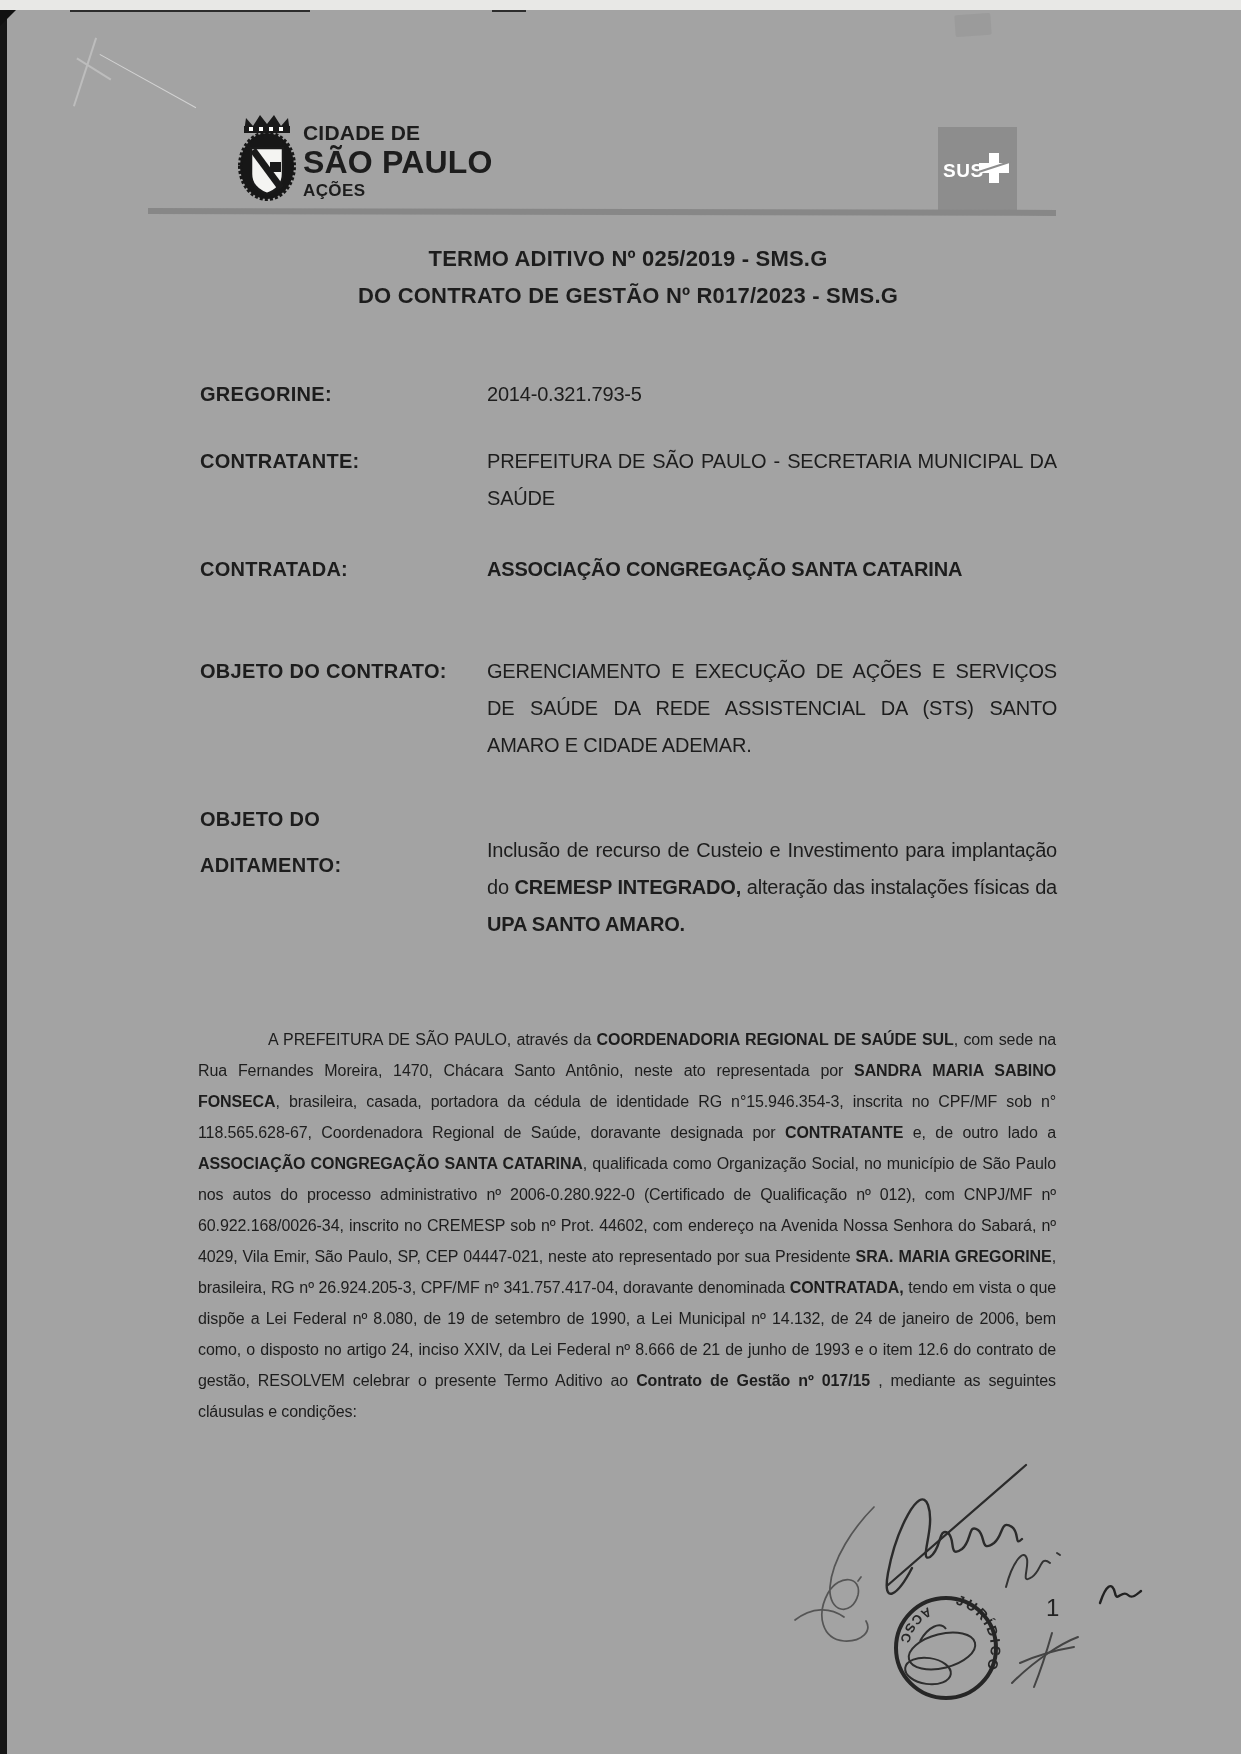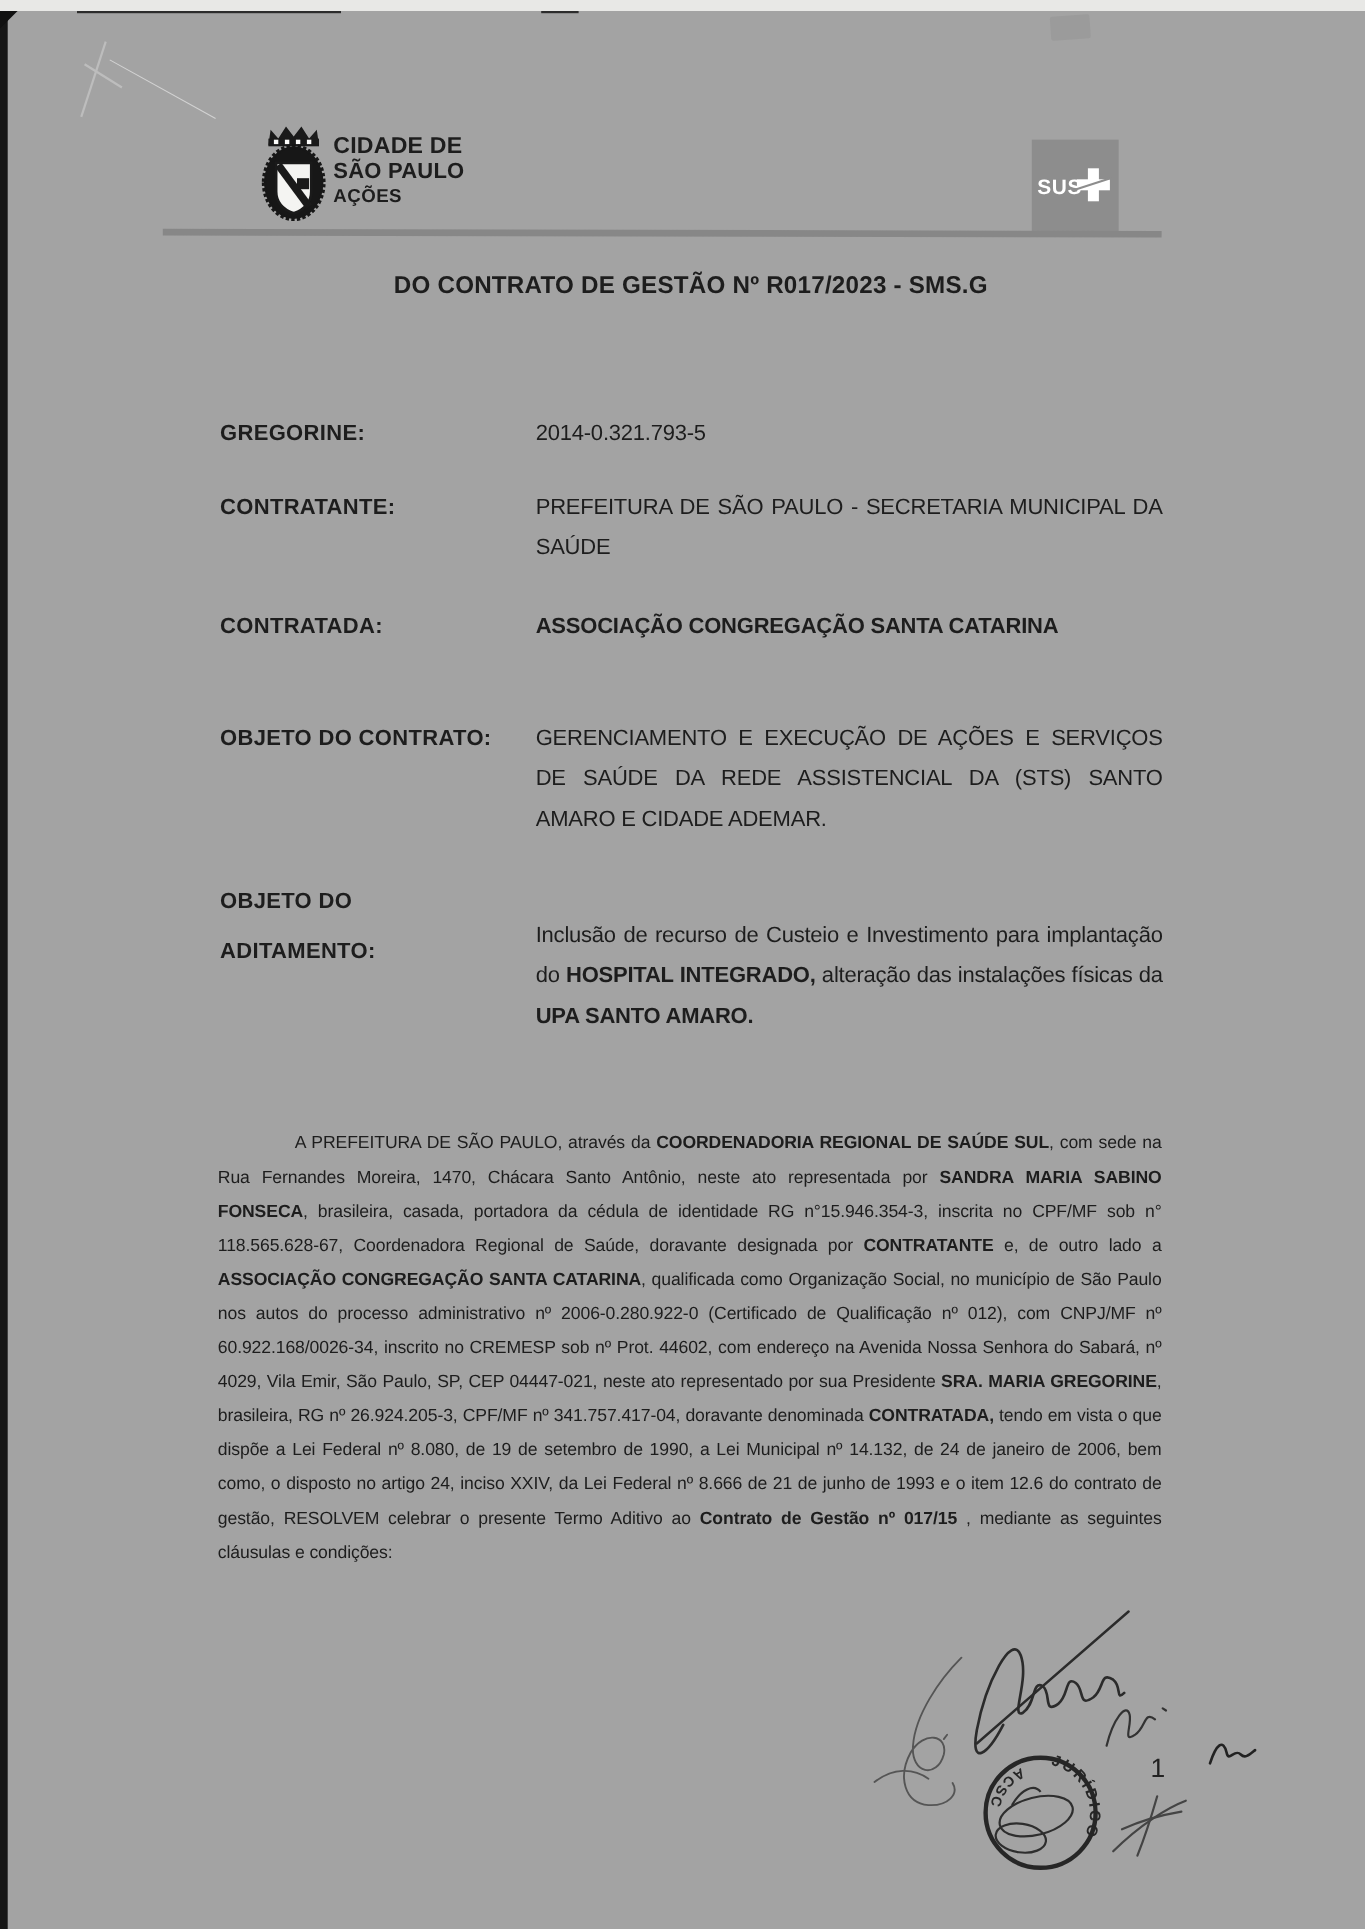--- a/index.html
+++ b/index.html
@@ -21,21 +21,21 @@
   .pencil{position:absolute;background:#bdbdbd;}
   .pencil.p1{left:84px;top:26px;width:1.6px;height:72px;transform:rotate(18deg);}
   .pencil.p2{left:74px;top:58px;width:40px;height:1.5px;transform:rotate(32deg);}
   .pencil.p3{left:100px;top:44px;width:110px;height:1px;transform:rotate(29deg);transform-origin:left top;background:#d3d3d3;}
   .smudge{position:absolute;left:955px;top:4px;width:36px;height:22px;background:#9b9b9b;transform:rotate(-4deg);border-radius:2px;}
   .bottomline{position:absolute;left:130px;top:1747px;width:1111px;height:2px;background:#b7b7b5;}
   
   .crest{position:absolute;left:236px;top:100px;}
   .logo-text{position:absolute;left:303px;top:112px;line-height:1;}
   .logo-l1{font-weight:bold;font-size:21px;letter-spacing:.2px;}
-  .logo-l2{font-weight:bold;font-size:20px;letter-spacing:.2px;margin-top:3px;}
+  .logo-l2{font-weight:bold;font-size:32px;letter-spacing:.2px;margin-top:3px;}
   .logo-l3{font-weight:bold;font-size:17px;margin-top:4px;letter-spacing:.4px;}
   .sus-box{position:absolute;left:938px;top:117px;width:79px;height:84px;background:#8d8d8d;}
   .sus-text{position:absolute;left:5px;top:33px;color:#fff;font-weight:bold;font-size:19px;letter-spacing:.5px;}
   .sus-cross{position:absolute;right:8px;top:26px;width:30px;height:30px;}
   .sus-cross .h{position:absolute;left:0;top:10px;width:30px;height:10px;background:#fff;}
   .sus-cross .v{position:absolute;left:10px;top:0;width:10px;height:30px;background:#fff;}
   .sus-cross .slash{position:absolute;left:-2px;top:13px;width:34px;height:2px;background:#8d8d8d;transform:rotate(-18deg);}
   .header-rule{position:absolute;left:148px;top:199px;width:908px;height:6px;background:#878787;transform:rotate(.12deg);}
   
   .doc-title{position:absolute;left:200px;top:230px;width:856px;text-align:center;font-weight:bold;font-size:22px;line-height:37px;letter-spacing:.2px;}
@@ -97,20 +97,21 @@
     <span class="sus-text">SUS</span>
     <span class="sus-cross">
       <span class="h"></span>
         <span class="v"></span>
         <span class="slash"></span>
     </span>
   </div>
   <div class="header-rule"></div>
 
   <div class="doc-title">
+    <div>TERMO ADITIVO Nº 025/2019 - SMS.G</div>
     <div>DO CONTRATO DE GESTÃO Nº R017/2023 - SMS.G</div>
   </div>
 
   <div class="field-row f1">
     <div class="field-label">GREGORINE:</div>
     <div class="field-value"><span>2014-0.321.793-5</span></div>
   </div>
   <div class="field-row f2">
     <div class="field-label">CONTRATANTE:</div>
     <div class="field-value"><span>PREFEITURA DE SÃO PAULO - SECRETARIA MUNICIPAL DA SAÚDE</span></div>
@@ -118,21 +119,21 @@
   <div class="field-row f3">
     <div class="field-label">CONTRATADA:</div>
     <div class="field-value"><b>ASSOCIAÇÃO CONGREGAÇÃO SANTA CATARINA</b></div>
   </div>
   <div class="field-row f4">
     <div class="field-label">OBJETO DO CONTRATO:</div>
     <div class="field-value"><span>GERENCIAMENTO E EXECUÇÃO DE AÇÕES E SERVIÇOS DE SAÚDE DA REDE ASSISTENCIAL DA (STS) SANTO AMARO E CIDADE ADEMAR.</span></div>
   </div>
   <div class="field-row f5">
     <div class="field-label">OBJETO DO ADITAMENTO:</div>
-    <div class="field-value"><span>Inclusão de recurso de Custeio e Investimento para implantação do </span><b>HOSPITAL INTEGRADO,</b><span> alteração das instalações físicas da </span><b>UPA SANTO AMARO.</b></div>
+    <div class="field-value"><span>Inclusão de recurso de Custeio e Investimento para implantação do </span><b>CREMESP INTEGRADO,</b><span> alteração das instalações físicas da </span><b>UPA SANTO AMARO.</b></div>
   </div>
 
   <div class="body-par"><span>A PREFEITURA DE SÃO PAULO, através da </span><b>COORDENADORIA REGIONAL DE SAÚDE SUL</b><span>, com sede na Rua Fernandes Moreira, 1470, Chácara Santo Antônio, neste ato representada por </span><b>SANDRA MARIA SABINO FONSECA</b><span>, brasileira, casada, portadora da cédula de identidade RG n°15.946.354-3, inscrita no CPF/MF sob n° 118.565.628-67, Coordenadora Regional de Saúde, doravante designada por </span><b>CONTRATANTE</b><span> e, de outro lado a </span><b>ASSOCIAÇÃO CONGREGAÇÃO SANTA CATARINA</b><span>, qualificada como Organização Social, no município de São Paulo nos autos do processo administrativo nº 2006-0.280.922-0 (Certificado de Qualificação nº 012), com CNPJ/MF nº 60.922.168/0026-34, inscrito no CREMESP sob nº Prot. 44602, com endereço na Avenida Nossa Senhora do Sabará, nº 4029, Vila Emir, São Paulo, SP, CEP 04447-021, neste ato representado por sua Presidente </span><b>SRA. MARIA GREGORINE</b><span>, brasileira, RG nº 26.924.205-3, CPF/MF nº 341.757.417-04, doravante denominada </span><b>CONTRATADA,</b><span> tendo em vista o que dispõe a Lei Federal nº 8.080, de 19 de setembro de 1990, a Lei Municipal nº 14.132, de 24 de janeiro de 2006, bem como, o disposto no artigo 24, inciso XXIV, da Lei Federal nº 8.666 de 21 de junho de 1993 e o item 12.6 do contrato de gestão, RESOLVEM celebrar o presente Termo Aditivo ao </span><b>Contrato de Gestão nº 017/15</b><span> , mediante as seguintes cláusulas e condições:</span></div>
 
   <svg class="sig-svg" width="430" height="305" viewBox="0 0 430 305">
 
     <g stroke="#2b2b2b" fill="none" stroke-linecap="round">
       <path d="M118,150 L256,30" stroke-width="2.2"></path>
       <path d="M142,133 C128,160 112,172 118,138 C126,95 150,48 158,70 C166,92 148,128 160,122 C172,114 168,92 178,98 C186,104 178,124 192,114 C202,106 198,88 208,95 C216,101 210,118 224,108 C234,100 230,84 242,92 C250,98 244,112 252,104" stroke-width="2.4"></path>
     </g>

